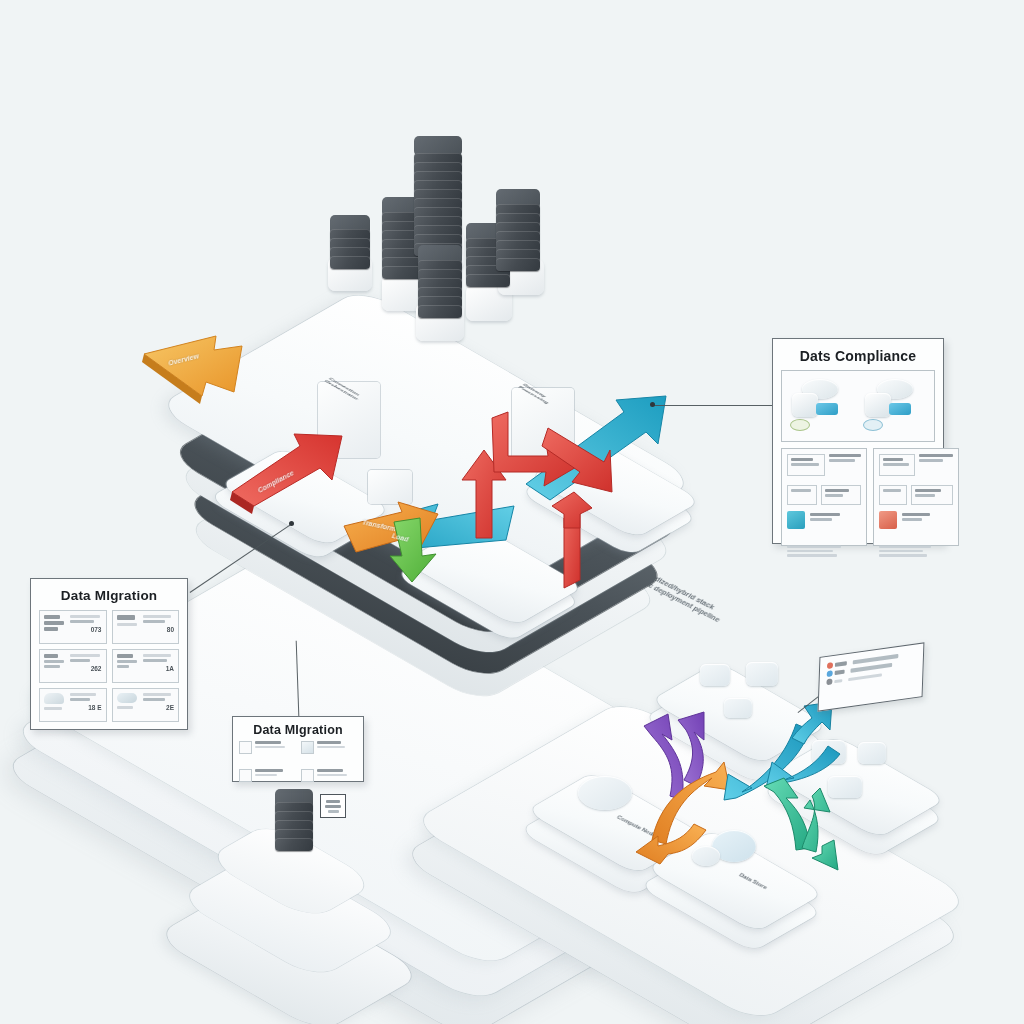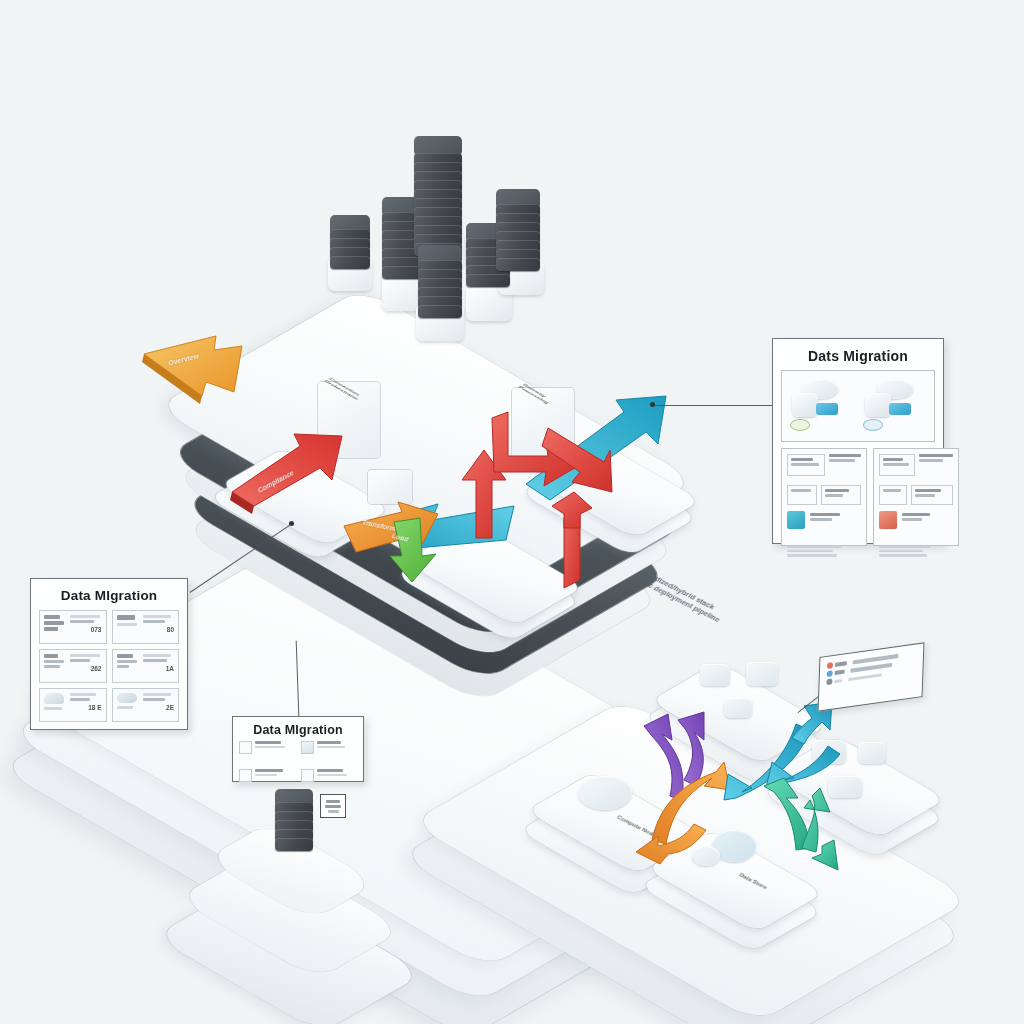--- a/index.html
+++ b/index.html
@@ -459,21 +459,21 @@
   <div class="badge" style="left:320px;top:794px;width:26px;height:24px;">
     <div class="blur-line dk" style="width:14px;height:3px;margin:5px auto 2px;"></div>
     <div class="blur-line dk" style="width:16px;height:3px;margin:0 auto 2px;"></div>
     <div class="blur-line" style="width:11px;height:3px;margin:0 auto;"></div>
   </div>
 
   <div class="connector" style="left:652px;top:405px;width:122px;"></div>
   <div class="conn-dot" style="left:650px;top:402px;"></div>
 
   <div class="callout" style="left:772px;top:338px;width:172px;height:206px;padding:7px 8px;">
-    <div class="callout-title" style="font-size:14px;margin:2px 0 6px;">Dats Migration</div>
+    <div class="callout-title" style="font-size:14px;margin:2px 0 6px;">Dats Compliance</div>
     <div class="callout-body" style="height:72px;padding:6px;display:flex;gap:6px;">
 
       <div style="flex:1;position:relative;">
         <div class="emboss round" style="left:14px;top:2px;width:36px;height:20px;background:linear-gradient(150deg,#fafcfd,#dde6ea);"></div>
         <div class="emboss" style="left:4px;top:16px;width:26px;height:24px;background:linear-gradient(150deg,#ffffff,#d9e3e8);"></div>
         <div style="position:absolute;left:28px;top:26px;width:22px;height:12px;background:linear-gradient(150deg,#6cc8e8,#2e9ec6);border-radius:3px;"></div>
         <div style="position:absolute;left:2px;top:42px;width:18px;height:10px;border:1.6px solid #a9c489;border-radius:50%;background:#edf4e3;"></div>
       </div>
 
       <div style="flex:1;position:relative;">

